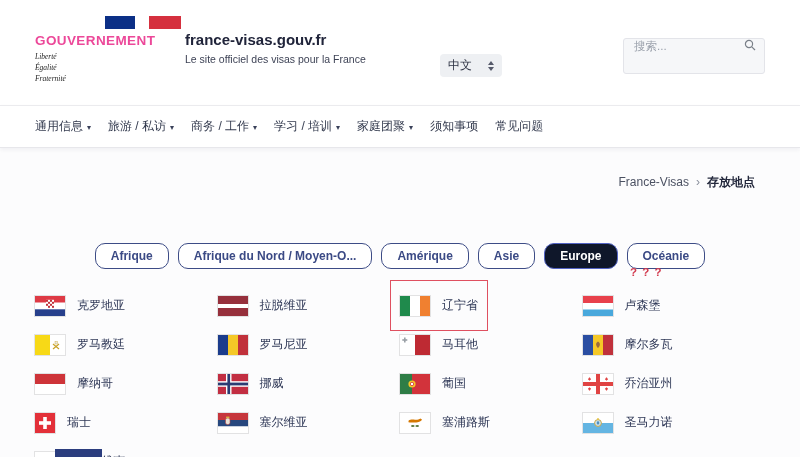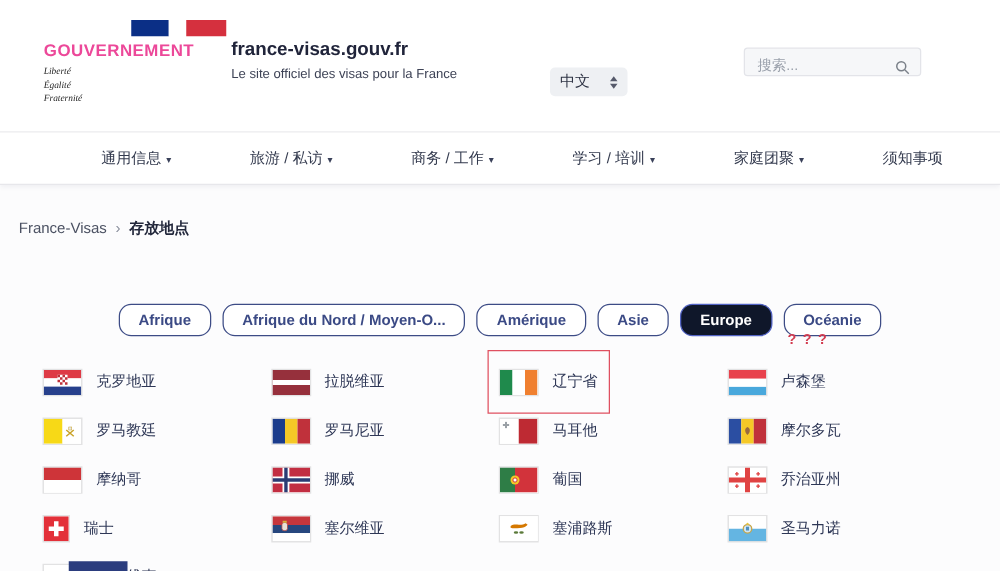--- a/index.html
+++ b/index.html
@@ -22,38 +22,38 @@
   .lang-pill {
     position: absolute; left: 440px; top: 54px; width: 62px; height: 23px;
     background: #eef0f3; border-radius: 4px; display: flex; align-items: center;
     justify-content: space-between; padding: 0 8px; font-size: 12px; color: #2e3344; cursor: pointer;
   }
   .sort-arrows { display: flex; flex-direction: column; gap: 2px; }
   .sort-arrows i { display: block; width: 0; height: 0; border-left: 3.5px solid transparent; border-right: 3.5px solid transparent; }
   .sort-arrows .up { border-bottom: 4px solid #55596a; }
   .sort-arrows .dn { border-top: 4px solid #55596a; }
   .search-box {
-    position: absolute; left: 595px; top: 38px; width: 142px; height: 23px;
+    position: absolute; left: 623px; top: 38px; width: 142px; height: 36px;
     background: #f6f7f9; border: 1px solid #e3e4e9; border-radius: 3px;
-    display: flex; align-items: flex-end; padding: 0 8px;
+    display: flex; align-items: flex-start; padding: 0 8px;
   }
   .search-box input { flex: 1; border: 0; background: transparent; outline: none; font-size: 11.5px; color: #333; font-family: inherit; min-width: 0; }
   .search-box input::placeholder { color: #9aa0ab; }
   .mag { flex: 0 0 auto; }
   
   .navbar {
     height: 43px; background: #fff; border-top: 1px solid #ebebee; border-bottom: 1px solid #e7e7eb;
     box-shadow: 0 2px 4px rgba(25,25,50,.05);
     display: flex; align-items: center; gap: 17px; padding: 0 35px; position: relative; z-index: 2;
   }
-  .nav-item { font-size: 12px; color: #333a4e; display: flex; align-items: center; gap: 4px; cursor: pointer; white-space: nowrap; margin-left: 46px; }
+  .nav-item { font-size: 12px; color: #333a4e; display: flex; align-items: center; gap: 4px; cursor: pointer; white-space: nowrap; }
   .chev { font-size: 8px; color: #3a415a; transform: translateY(1px); }
   
   .main { background: #fcfcfd; height: 309px; padding-top: 26px; }
-  .breadcrumb { padding: 0 15px; font-size: 12px; color: #5c6270; }
+  .breadcrumb { padding: 0 45px; font-size: 12px; color: #5c6270; text-align: right; }
   .bc-home { color: #4b5162; cursor: pointer; }
   .bc-sep { margin: 0 7px; color: #8a8f9c; }
   .bc-current { font-weight: bold; color: #23283c; }
   .tabs { display: flex; justify-content: center; gap: 9px; margin-top: 24px; }
   .tab {
     border: 1.5px solid #3d4c86; color: #3b4a85; background: #fff; border-radius: 10px;
     padding: 5px 15px; font-size: 12px; font-weight: bold; cursor: pointer; white-space: nowrap;
     font-family: inherit;
     margin-top: 28px;
   }

